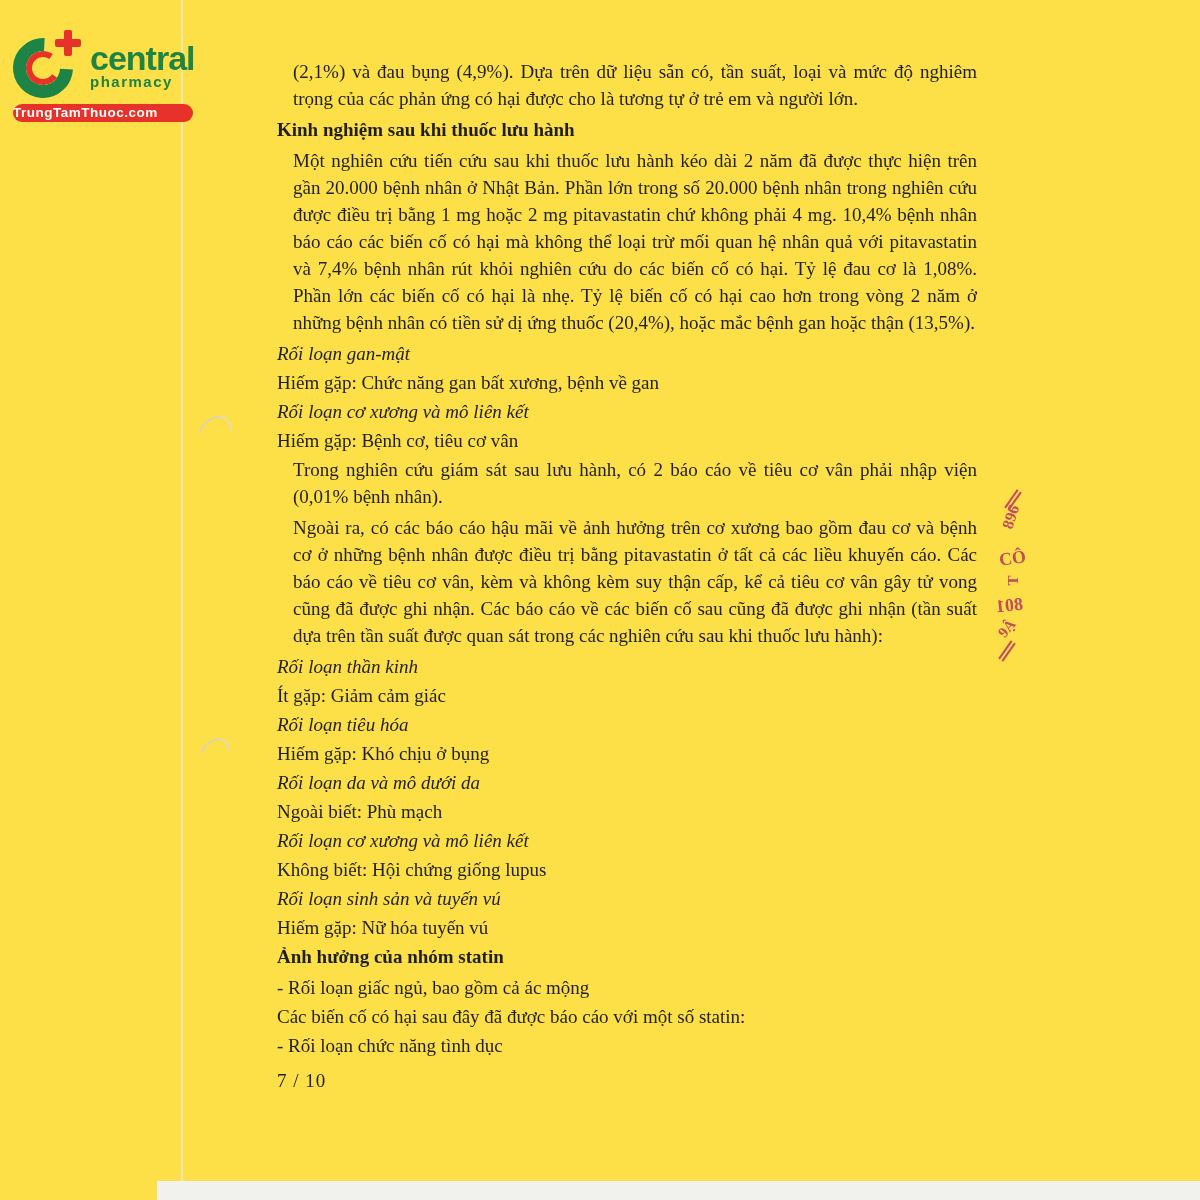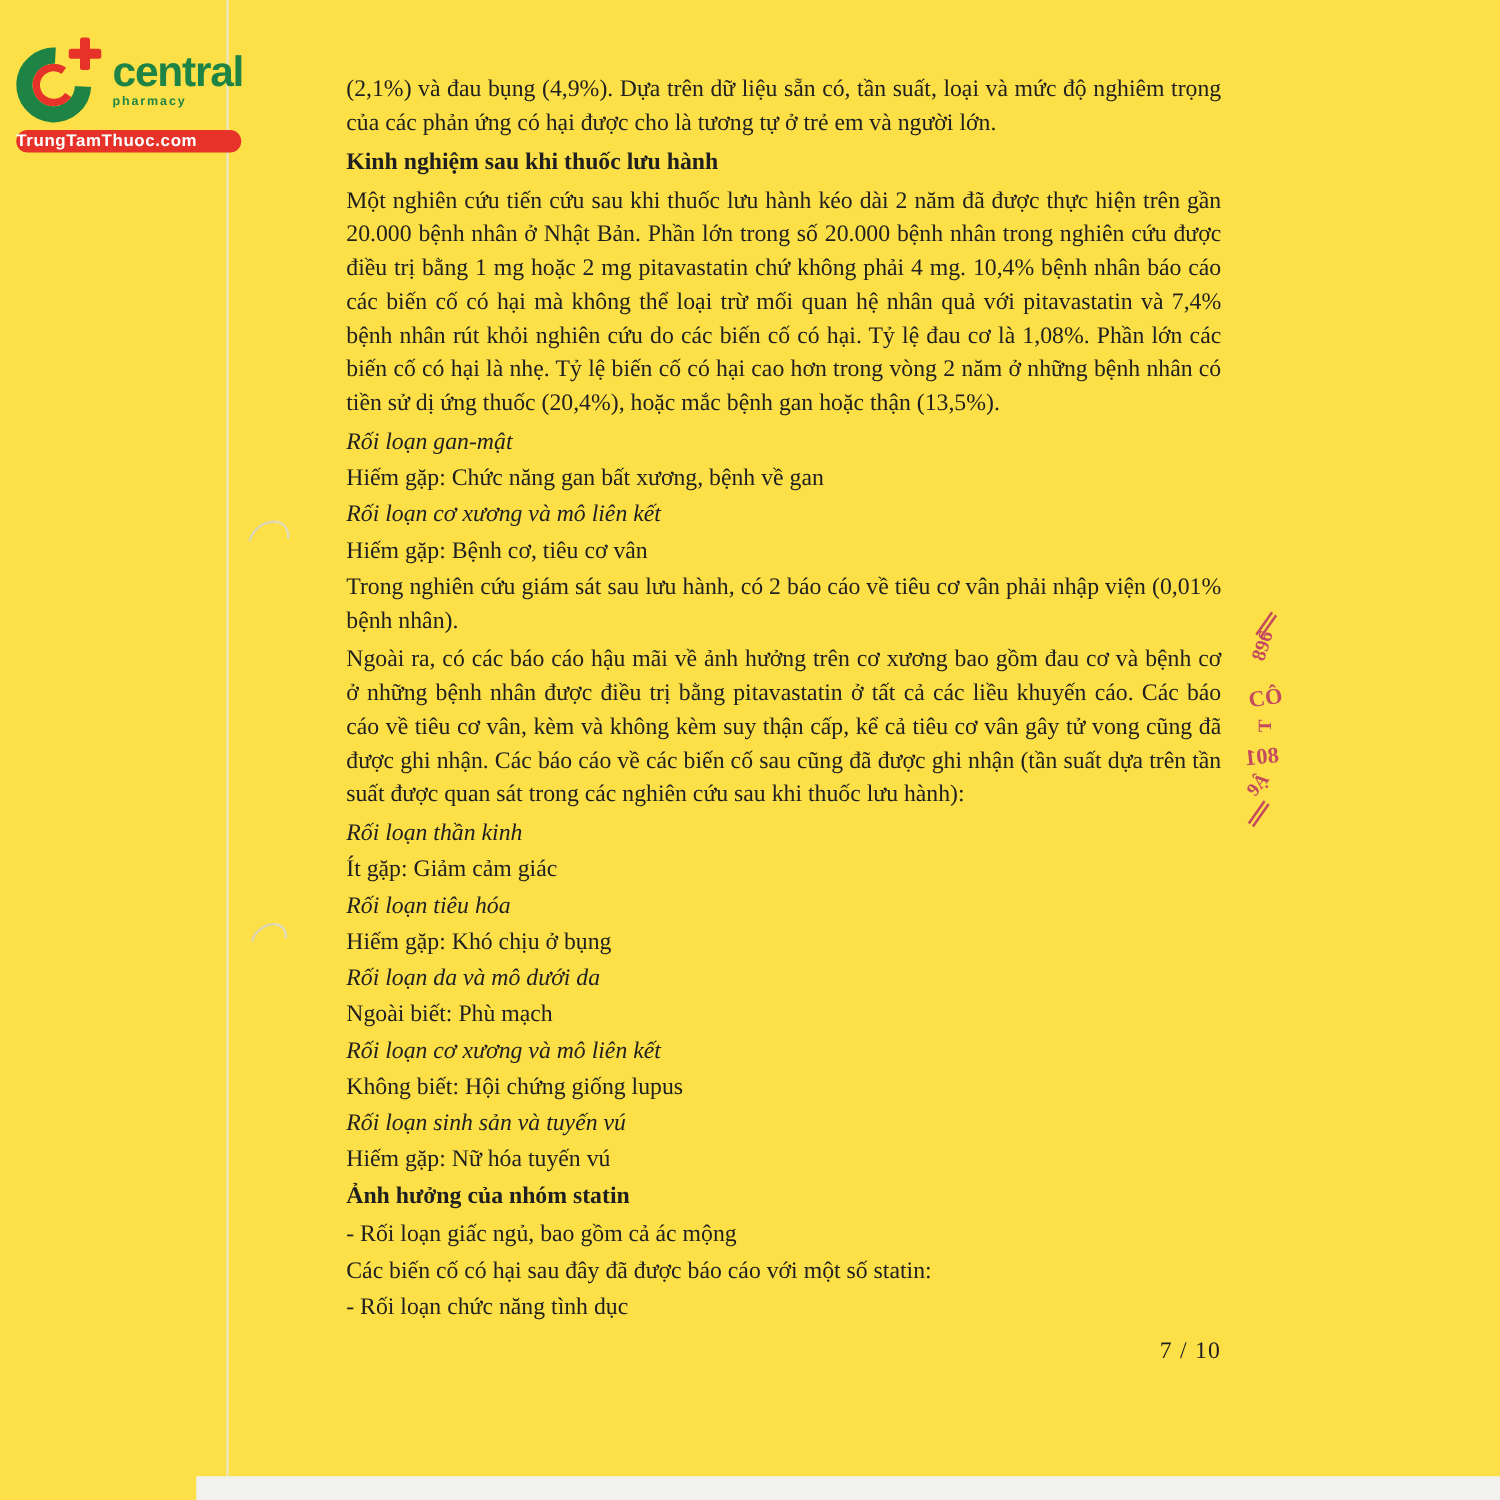--- a/index.html
+++ b/index.html
@@ -24,33 +24,33 @@
   .logo-mark{ position:relative; width:70px; height:74px; float:left; }
   .logo-c{ position:absolute; left:0; top:8px; width:60px; height:60px; border-radius:50%;
     border:13px solid #1e8445; border-top-color:transparent; transform:rotate(48deg); }
   .logo-inner-arc{ position:absolute; left:13px; top:21px; width:34px; height:34px; border-radius:50%;
     border:6px solid #e63228; border-top-color:transparent; transform:rotate(80deg); }
   .logo-plus{ position:absolute; right:2px; top:0; width:26px; height:26px; }
   .logo-plus .bar-h{ position:absolute; left:0; top:9px; width:26px; height:8px; background:#e63228; border-radius:2px; }
   .logo-plus .bar-v{ position:absolute; left:9px; top:0; width:8px; height:26px; background:#e63228; border-radius:2px; }
   .logo-words{ margin-left:77px; padding-top:13px; font-family:"Liberation Sans", sans-serif; }
   .logo-brand{ font-size:34px; font-weight:bold; color:#1e8445; letter-spacing:-1px; line-height:30px; }
-  .logo-tagline{ font-size:10px; font-weight:bold; color:#1e8445; letter-spacing:1.5px; line-height:17px; }
+  .logo-tagline{ font-size:15px; font-weight:bold; color:#1e8445; letter-spacing:1.5px; line-height:17px; }
   .logo-pill{ clear:both; margin-top:10px; width:180px; height:18px; background:#e63228; border-radius:9px;
     color:#fff; font-family:"Liberation Sans", sans-serif; font-weight:bold; font-size:13.5px;
     text-align:left; line-height:18px; letter-spacing:.5px; }
 
   
   .content{ position:absolute; left:277px; top:58px; width:700px;
     font-size:19px; line-height:27px; }
-  .content .p{ text-align:justify; margin-bottom:4px; }
+  .content .p{ text-align:justify; margin-bottom:4px;margin-left:16px; }
   .content .h{ font-weight:bold; margin-bottom:4px; }
   .content .i{ font-style:italic; margin-bottom:2px; }
   .content .t{ margin-bottom:2px; }
-  .page-number{ text-align:right; margin-top:8px; font-size:19px; letter-spacing:1px; }
+  .page-number{ text-align:left; margin-top:8px; font-size:19px; letter-spacing:1px; }
 
   
   .stamp-frag{ position:absolute; color:#c34a5f; font-family:"Liberation Serif", serif;
     font-weight:bold; white-space:nowrap; }
   .stamp-lines{ position:absolute; width:22px; height:6px;
     border-top:2px solid #c34a5f; border-bottom:2px solid #c34a5f; }
   .sl-1{ left:1002px; top:497px; transform:rotate(-55deg); }
   .sf-896{ left:999px; top:508px; font-size:16px; transform:rotate(-72deg); }
   .sf-co{ left:999px; top:548px; font-size:18px; transform:rotate(-8deg); }
   .sf-t{ left:1008px; top:572px; font-size:15px; transform:rotate(-90deg); }

